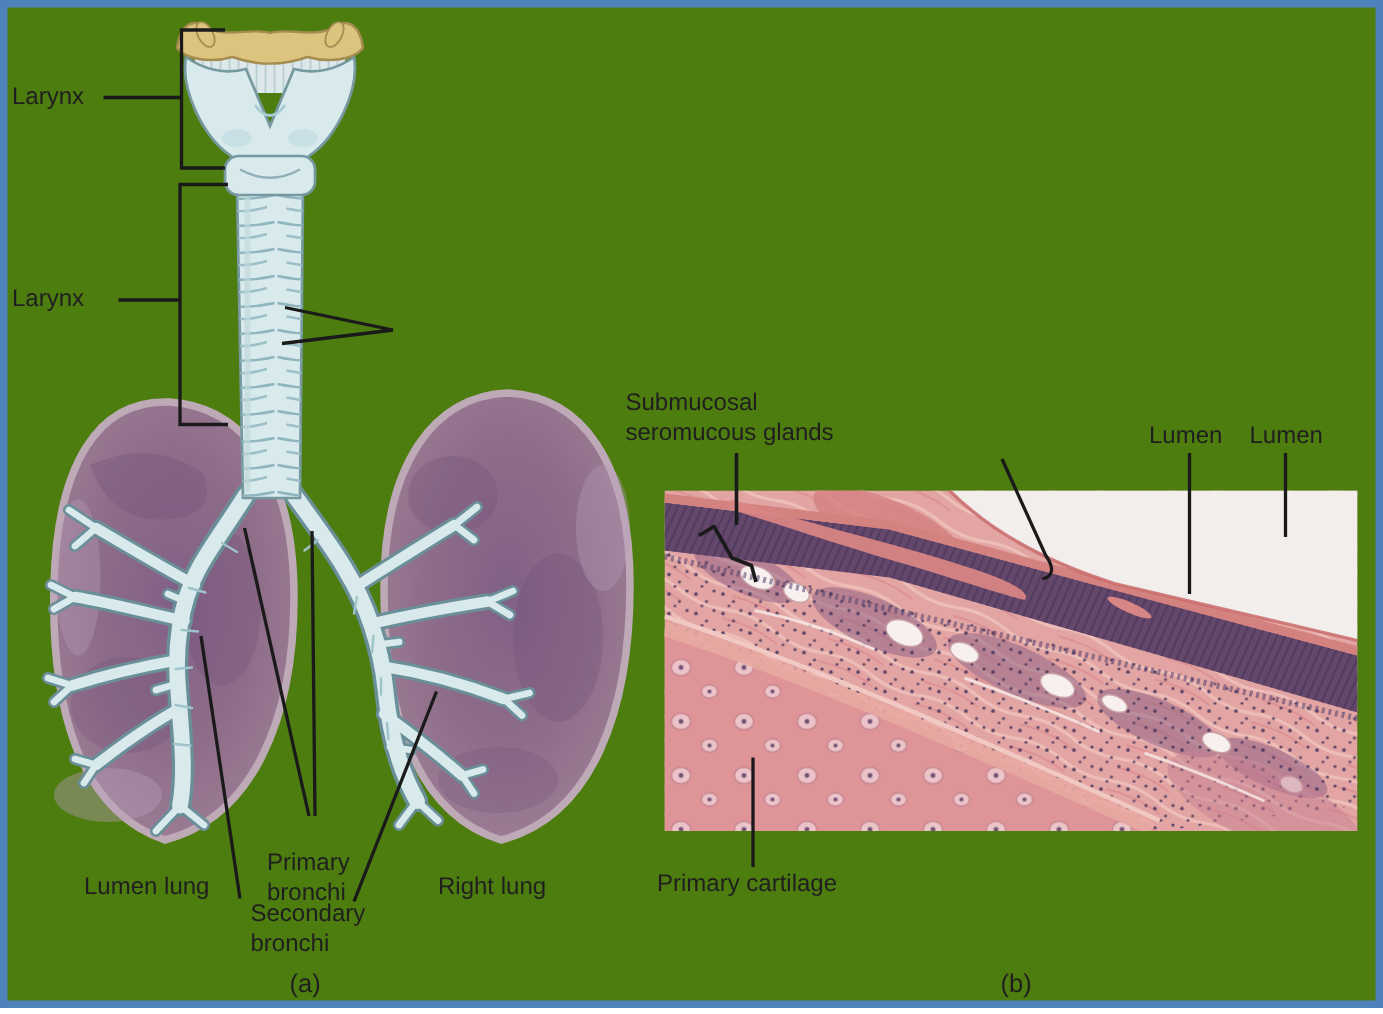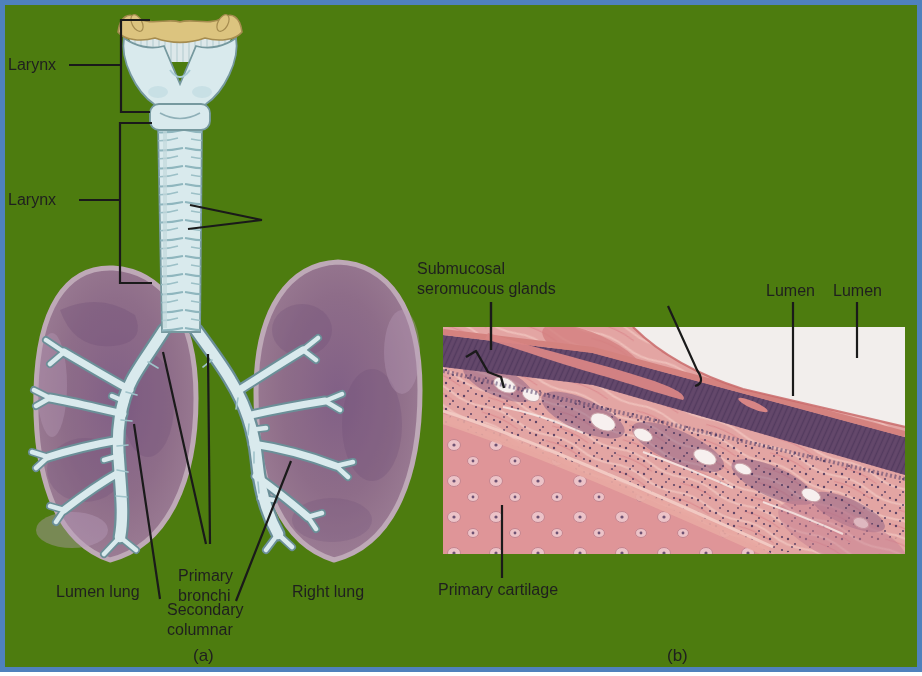--- a/index.html
+++ b/index.html
@@ -176,21 +176,21 @@
       <path d="M857,302 V358"></path>
       <path d="M502,578 V505"></path>
     </g>
   </svg>
 
   <div class="label" style="left:8px;top:55px">Larynx</div>
   <div class="label" style="left:8px;top:190px">Larynx</div>
   <div class="label" style="left:178px;top:566px">Primary
 bronchi</div>
   <div class="label" style="left:167px;top:600px">Secondary
-columnar</div>
+bronchi</div>
   <div class="label" style="left:56px;top:582px">Lumen lung</div>
   <div class="label" style="left:292px;top:582px">Right lung</div>
   <div class="label caption" style="left:193px;top:645px">(a)</div>
 
   <div class="label" style="left:417px;top:259px">Submucosal
 seromucous glands</div>
   <div class="label" style="left:766px;top:281px">Lumen</div>
   <div class="label" style="left:833px;top:281px">Lumen</div>
   <div class="label" style="left:438px;top:580px">Primary cartilage</div>
   <div class="label caption" style="left:667px;top:645px">(b)</div>

